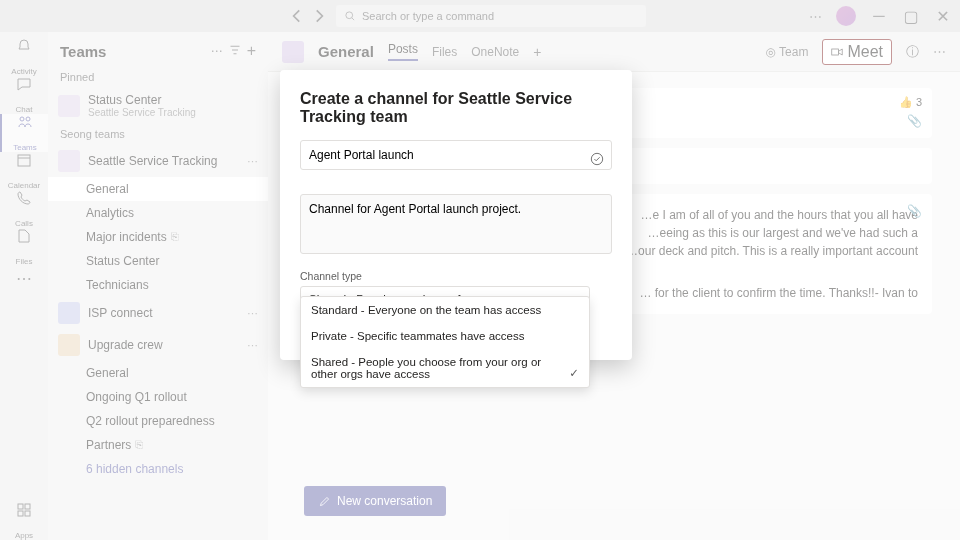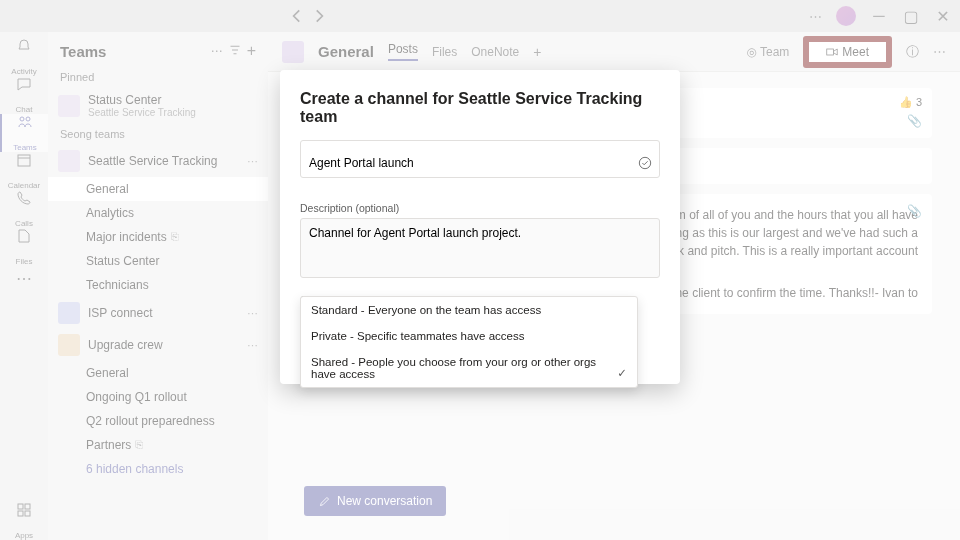--- a/index.html
+++ b/index.html
@@ -43,35 +43,35 @@
 
 
 .main { position:absolute; left:268px; right:0; top:32px; bottom:0; background:#f5f5f5; display:flex; flex-direction:column; }
 .mainhead { height:40px; background:#f0f0f0; display:flex; align-items:center; padding:0 14px; gap:14px; border-bottom:1px solid #e1dfdd; }
 .mainhead .ico { width:22px; height:22px; border-radius:3px; background:#d4c5e4; }
 .mainhead .title { font-weight:700; font-size:15px; }
 .mainhead .tab { font-size:12px; color:#616161; cursor:pointer; }
 .mainhead .tab.active { border-bottom:2px solid #6264a7; color:#252423; padding-bottom:3px; }
 .mainhead .plus { color:#616161; font-size:14px; cursor:pointer; }
 .mainhead .sp { flex:1; }
-.meetbtn { border:6px solid #7f1d1d; background:#fff; border-radius:3px; padding:3px 17px; font-size:12px; display:flex; align-items:center; gap:4px; cursor:pointer; }
+.meetbtn { border:1px solid #7f1d1d; background:#fff; border-radius:3px; padding:3px 8px; font-size:16px; display:flex; align-items:center; gap:4px; cursor:pointer; }
 
 .mainbody { flex:1; position:relative; overflow:hidden; padding:16px 28px; }
 .msgcard { background:#fff; border-radius:4px; padding:12px 14px; margin-bottom:10px; font-size:12px; color:#252423; line-height:1.5; position:relative; }
 .msgcard .clip { position:absolute; right:10px; bottom:8px; color:#888; }
 .msgcard .react { position:absolute; right:10px; top:6px; font-size:11px; display:flex; align-items:center; gap:3px; }
 
 .newconv { position:absolute; left:36px; bottom:24px; background:#6264a7; color:#fff; border:none; border-radius:3px; padding:8px 14px; font-size:12px; display:flex; align-items:center; gap:6px; cursor:pointer; }
 
 
 .overlay { position:absolute; inset:0; background:rgba(255,255,255,0.55); }
-.modal { position:absolute; left:280px; top:70px; width:400px; background:#fff; border-radius:4px; box-shadow:0 8px 24px rgba(0,0,0,0.2); padding:20px 20px 18px; }
+.modal { position:absolute; left:280px; top:70px; width:352px; background:#fff; border-radius:4px; box-shadow:0 8px 24px rgba(0,0,0,0.2); padding:20px 20px 18px; }
 .modal h2 { font-size:16px; font-weight:700; margin-bottom:14px; }
 .flbl { font-size:10.5px; color:#616161; margin-bottom:4px; }
-.finput { width:100%; border:1px solid #e1dfdd; border-radius:3px; padding:15px 30px 7px 8px; font-size:12px; margin-bottom:12px; position:relative; }
+.finput { width:100%; border:1px solid #e1dfdd; border-radius:3px; padding:7px 30px 7px 8px; font-size:12px; margin-bottom:12px; position:relative; }
 .fwrap { position:relative; margin-bottom:12px; }
 .fwrap .chk { position:absolute; right:8px; top:50%; transform:translateY(-50%); color:#616161; }
 .ftarea { width:100%; border:1px solid #e1dfdd; border-radius:3px; padding:7px 8px; font-size:12px; height:60px; resize:none; margin-bottom:12px; background:#fafafa; }
 .fselect { width:calc(100% - 22px); border:1px solid #e1dfdd; border-radius:3px; padding:6px 24px 6px 8px; font-size:11.5px; background:#fff; position:relative; cursor:pointer; display:inline-block; }
 .fselect .chev { position:absolute; right:8px; top:50%; transform:translateY(-50%); }
 .infoic { display:inline-flex; width:14px; height:14px; border:1px solid #888; border-radius:50%; align-items:center; justify-content:center; font-size:9px; color:#616161; margin-left:4px; vertical-align:middle; }
 .dropdown { position:absolute; left:20px; right:42px; top:226px; background:#fff; border:1px solid #e1dfdd; border-radius:3px; box-shadow:0 4px 12px rgba(0,0,0,0.12); }
 .ddopt { padding:7px 10px; font-size:11.5px; cursor:pointer; display:flex; align-items:flex-end; }
 .ddopt .chk2 { margin-left:auto; color:#616161; }
 .modalbtns { display:flex; justify-content:flex-end; gap:8px; margin-top:88px; }
@@ -86,20 +86,27 @@
     <div class="navarrow">
         <svg viewBox="0 0 16 16">
           <path d="M10 3l-5 5 5 5" stroke="currentColor" fill="none" stroke-width="1.5"></path>
         </svg>
       </div>
     <div class="navarrow">
         <svg viewBox="0 0 16 16">
           <path d="M6 3l5 5-5 5" stroke="currentColor" fill="none" stroke-width="1.5"></path>
         </svg>
       </div>
+  </div>
+  <div class="searchbox">
+    <svg viewBox="0 0 16 16">
+        <circle cx="7" cy="7" r="4.5" stroke="#616161" fill="none"></circle>
+        <path d="M10.5 10.5l3 3" stroke="#616161"></path>
+      </svg>
+    <span>Search or type a command</span>
   </div>
   <div class="topright">
     <span class="ticon">⋯</span>
     <div class="avatar-sm"></div>
     <div class="winbtn">─</div>
     <div class="winbtn">▢</div>
     <div class="winbtn">✕</div>
   </div>
 </div>
 
@@ -280,21 +287,20 @@
   <h2>Create a channel for Seattle Service Tracking team</h2>
 
   <div class="fwrap">
     <input class="finput" value="Agent Portal launch" style="">
     <span class="chk"><svg width="14" height="14" viewBox="0 0 16 16">
           <circle cx="8" cy="8" r="6.5" stroke="#616161" fill="none"></circle>
           <path d="M5 8l2 2 4-4" stroke="#616161" fill="none"></path>
         </svg></span>
   </div>
 
-  <div class="flbl">Description (optional)</div>
   <textarea class="ftarea" style="">Channel for Agent Portal launch project.</textarea>
 
   <div class="flbl">Channel type</div>
   <div>
     <div class="fselect">
       <span>Shared - People you choose from your org or other orgs have access</span>
       <span class="chev"><svg width="10" height="10" viewBox="0 0 16 16">
             <path d="M3 6l5 5 5-5" stroke="#616161" fill="none" stroke-width="1.5"></path>
           </svg></span>
     </div>

